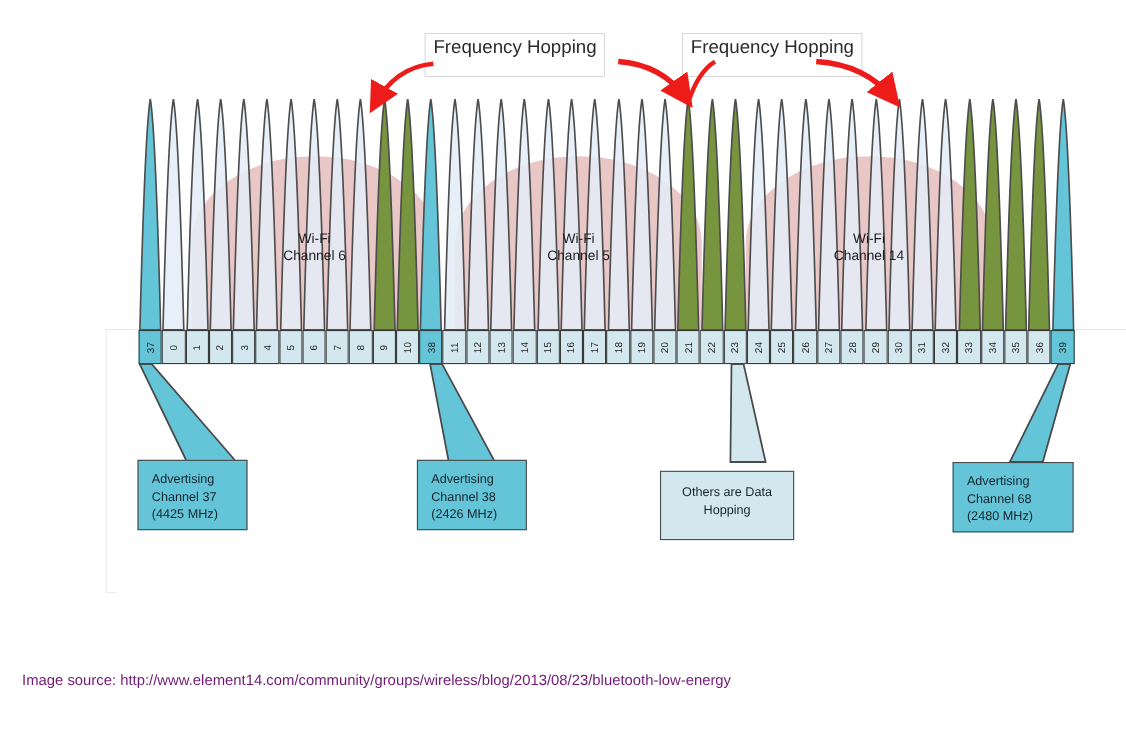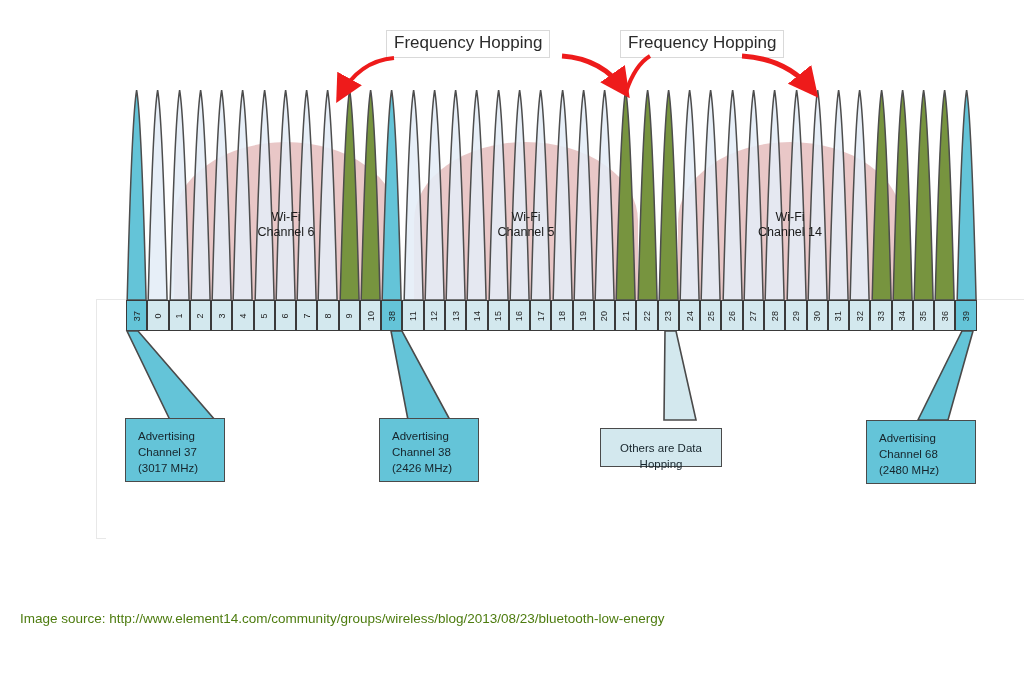--- a/index.html
+++ b/index.html
@@ -38,26 +38,26 @@
   
   .callout{position:absolute;box-sizing:border-box;border:1.6px solid #4a4a4a;
     background:#64c4d8;color:#16242b;font-size:11.5px;line-height:16px;
     padding:9px 10px 8px 12px;}
   .callout.data{background:#d3e8ee;text-align:center;padding:11px 8px;}
   .leader{position:absolute;}
 
   
   .fh{
     position:absolute;border:1px solid #d9d9d9;background:#fff;
-    font-size:17px;color:#2b2b2b;padding:2px 7px 4px 7px;white-space:nowrap;
+    font-size:17px;color:#2b2b2b;padding:2px 7px 16px 7px;white-space:nowrap;
   }
   .arrow{position:absolute;}
 
   
-  #srcline{position:absolute;left:20px;top:611px;font-size:13.5px;color:#4d7c0f;}
+  #srcline{position:absolute;left:20px;top:611px;font-size:13.5px;color:#701a75;}
 </style>
 </head>
 <body>
 
 <div id="stage">
 
   <div class="guide-h" style="left:96px;top:299px;width:928px;"></div>
   <div class="guide-v" style="left:96px;top:299px;height:240px;"></div>
   <div class="guide-h" style="left:96px;top:538px;width:10px;"></div>
 
@@ -416,28 +416,28 @@
   <svg class="leader" style="left:640px;top:325px;width:110px;height:100px;">
     <polygon points="25,6 36,6 56,95 24,95" fill="#d3e8ee" stroke="#4a4a4a" stroke-width="1.6"></polygon>
   </svg>
   <svg class="leader" style="left:900px;top:325px;width:110px;height:100px;">
     <polygon points="62,6 73,6 48,95 18,95" fill="#64c4d8" stroke="#4a4a4a" stroke-width="1.6"></polygon>
   </svg>
 
   <div class="callout" style="left:125px;top:418px;width:100px;height:64px;">
     <div>Advertising</div>
     <div>Channel 37</div>
-    <div>(3017 MHz)</div>
+    <div>(4425 MHz)</div>
   </div>
   <div class="callout" style="left:379px;top:418px;width:100px;height:64px;">
     <div>Advertising</div>
     <div>Channel 38</div>
     <div>(2426 MHz)</div>
   </div>
-  <div class="callout data" style="left:600px;top:428px;width:122px;height:39px;">
+  <div class="callout data" style="left:600px;top:428px;width:122px;height:63px;">
     <div>Others are Data</div>
     <div>Hopping</div>
   </div>
   <div class="callout" style="left:866px;top:420px;width:110px;height:64px;">
     <div>Advertising</div>
     <div>Channel 68</div>
     <div>(2480 MHz)</div>
   </div>
 
   <div class="fh" style="left:386px;top:30px;">Frequency Hopping</div>

